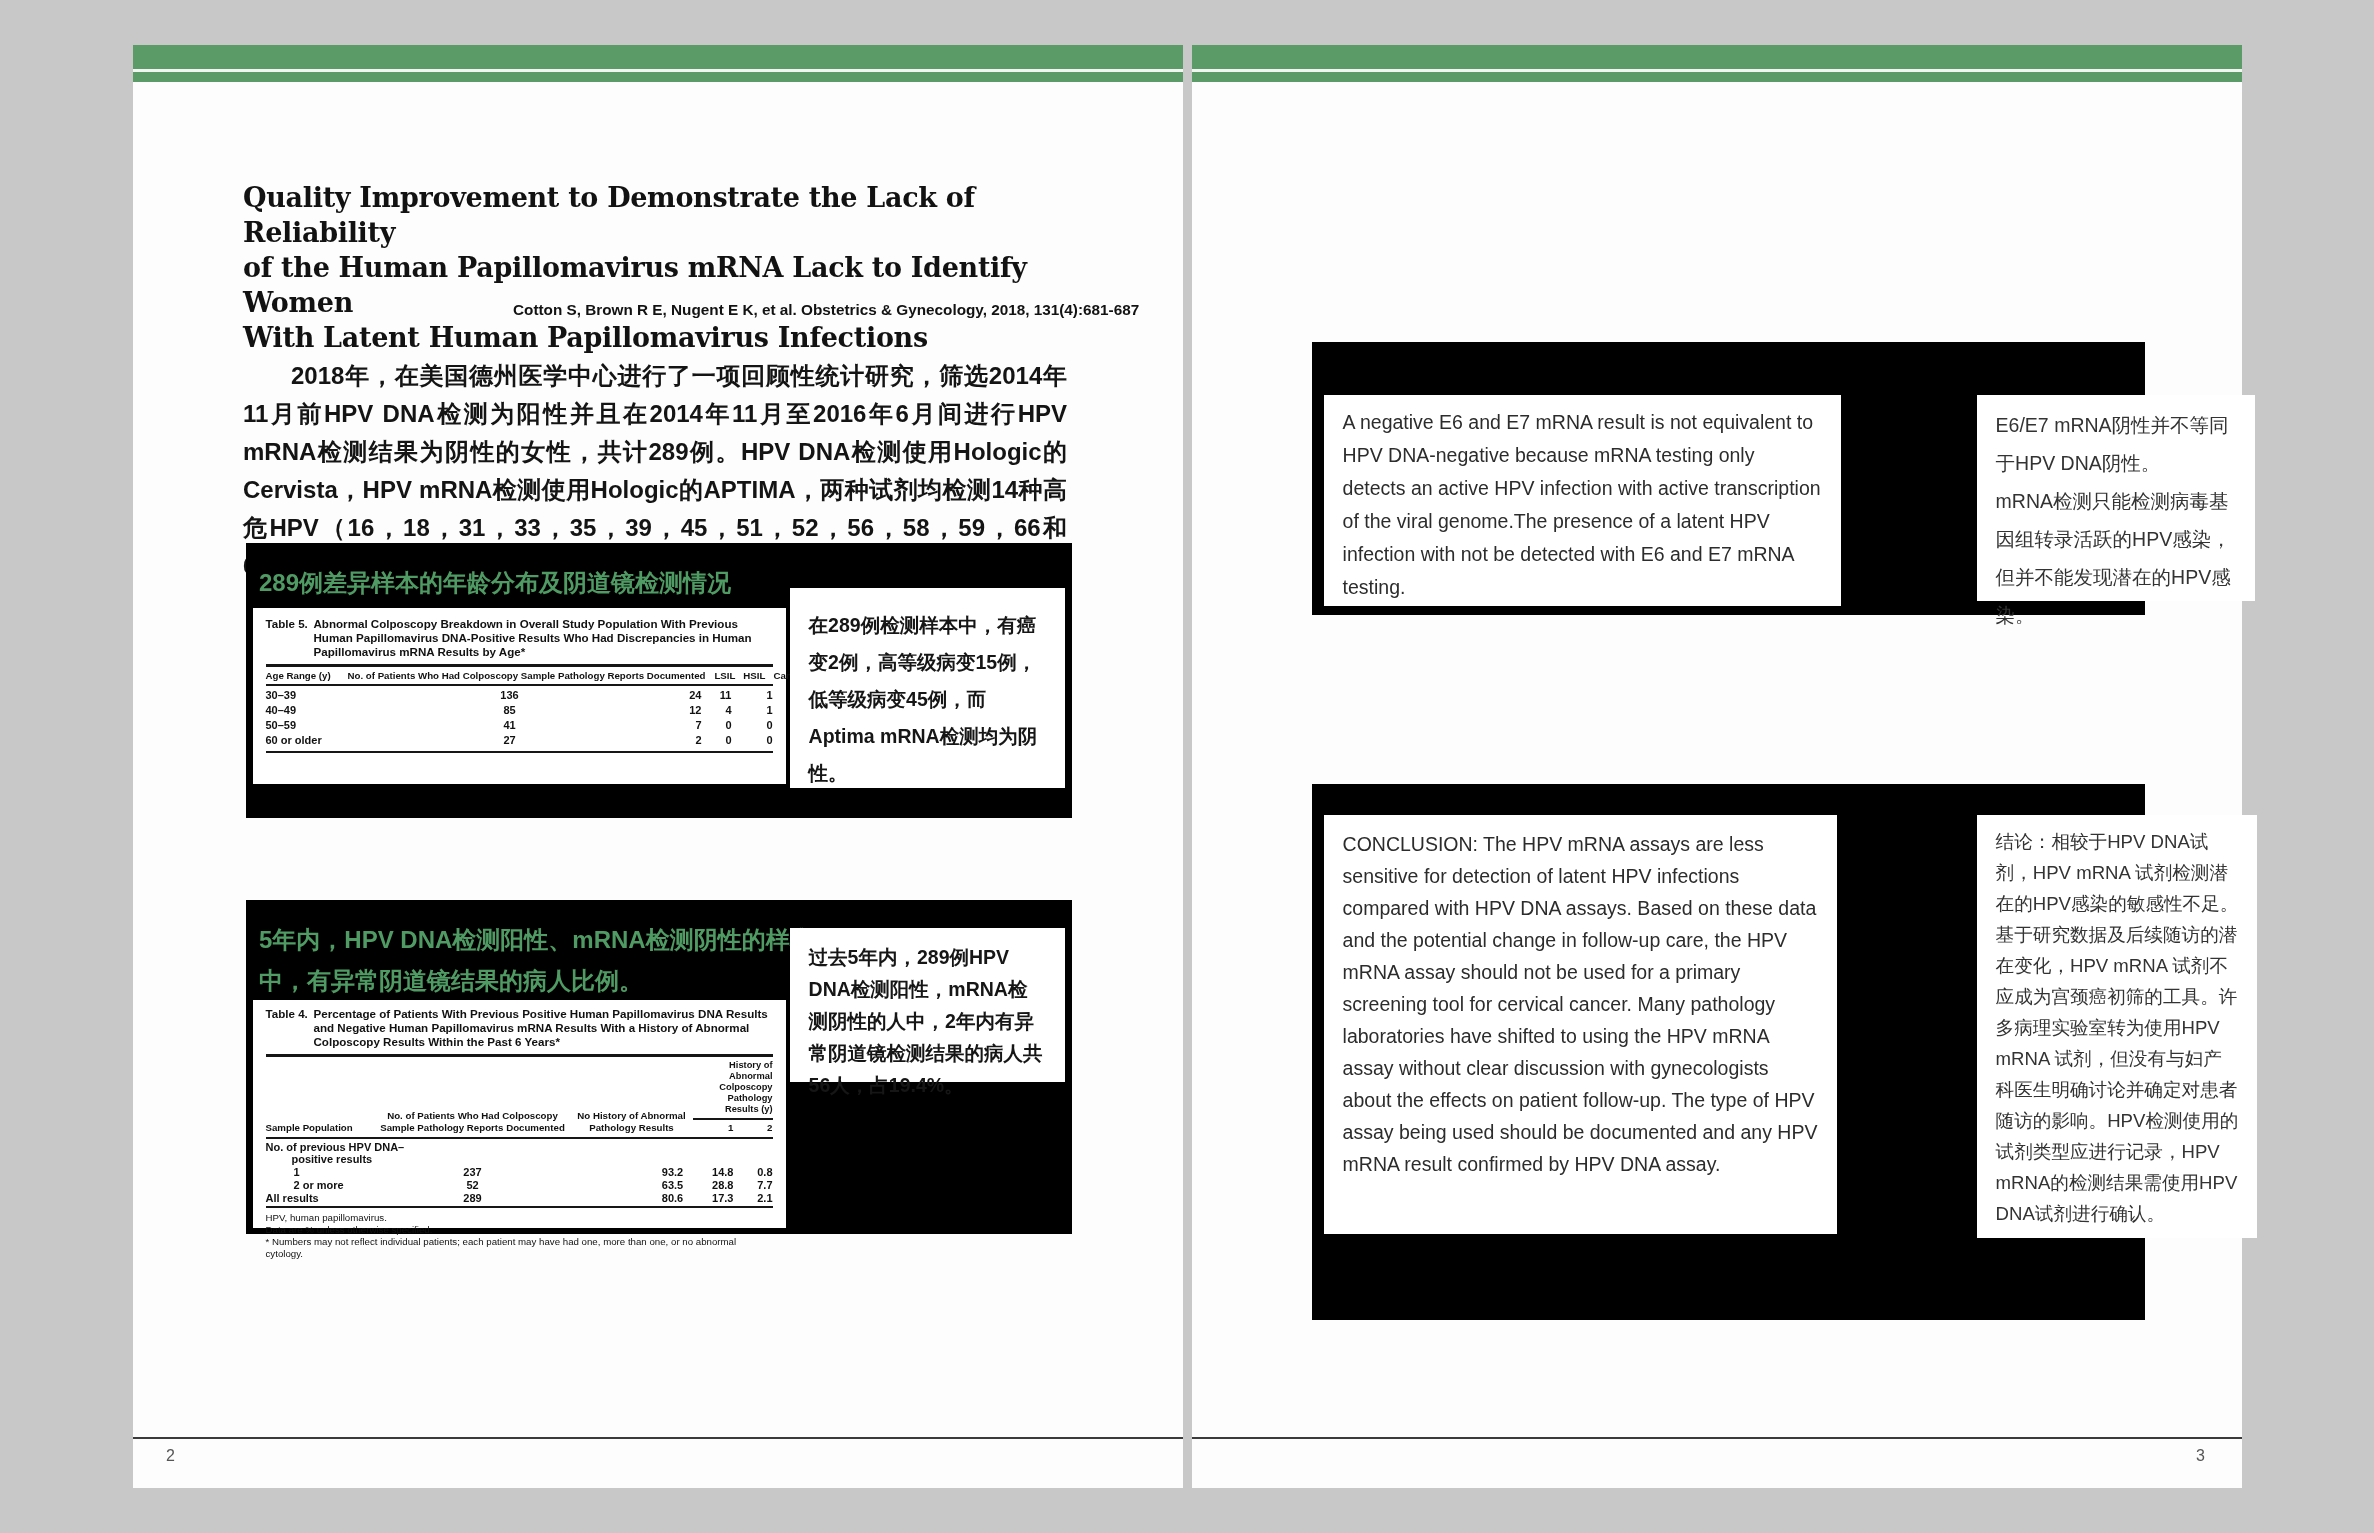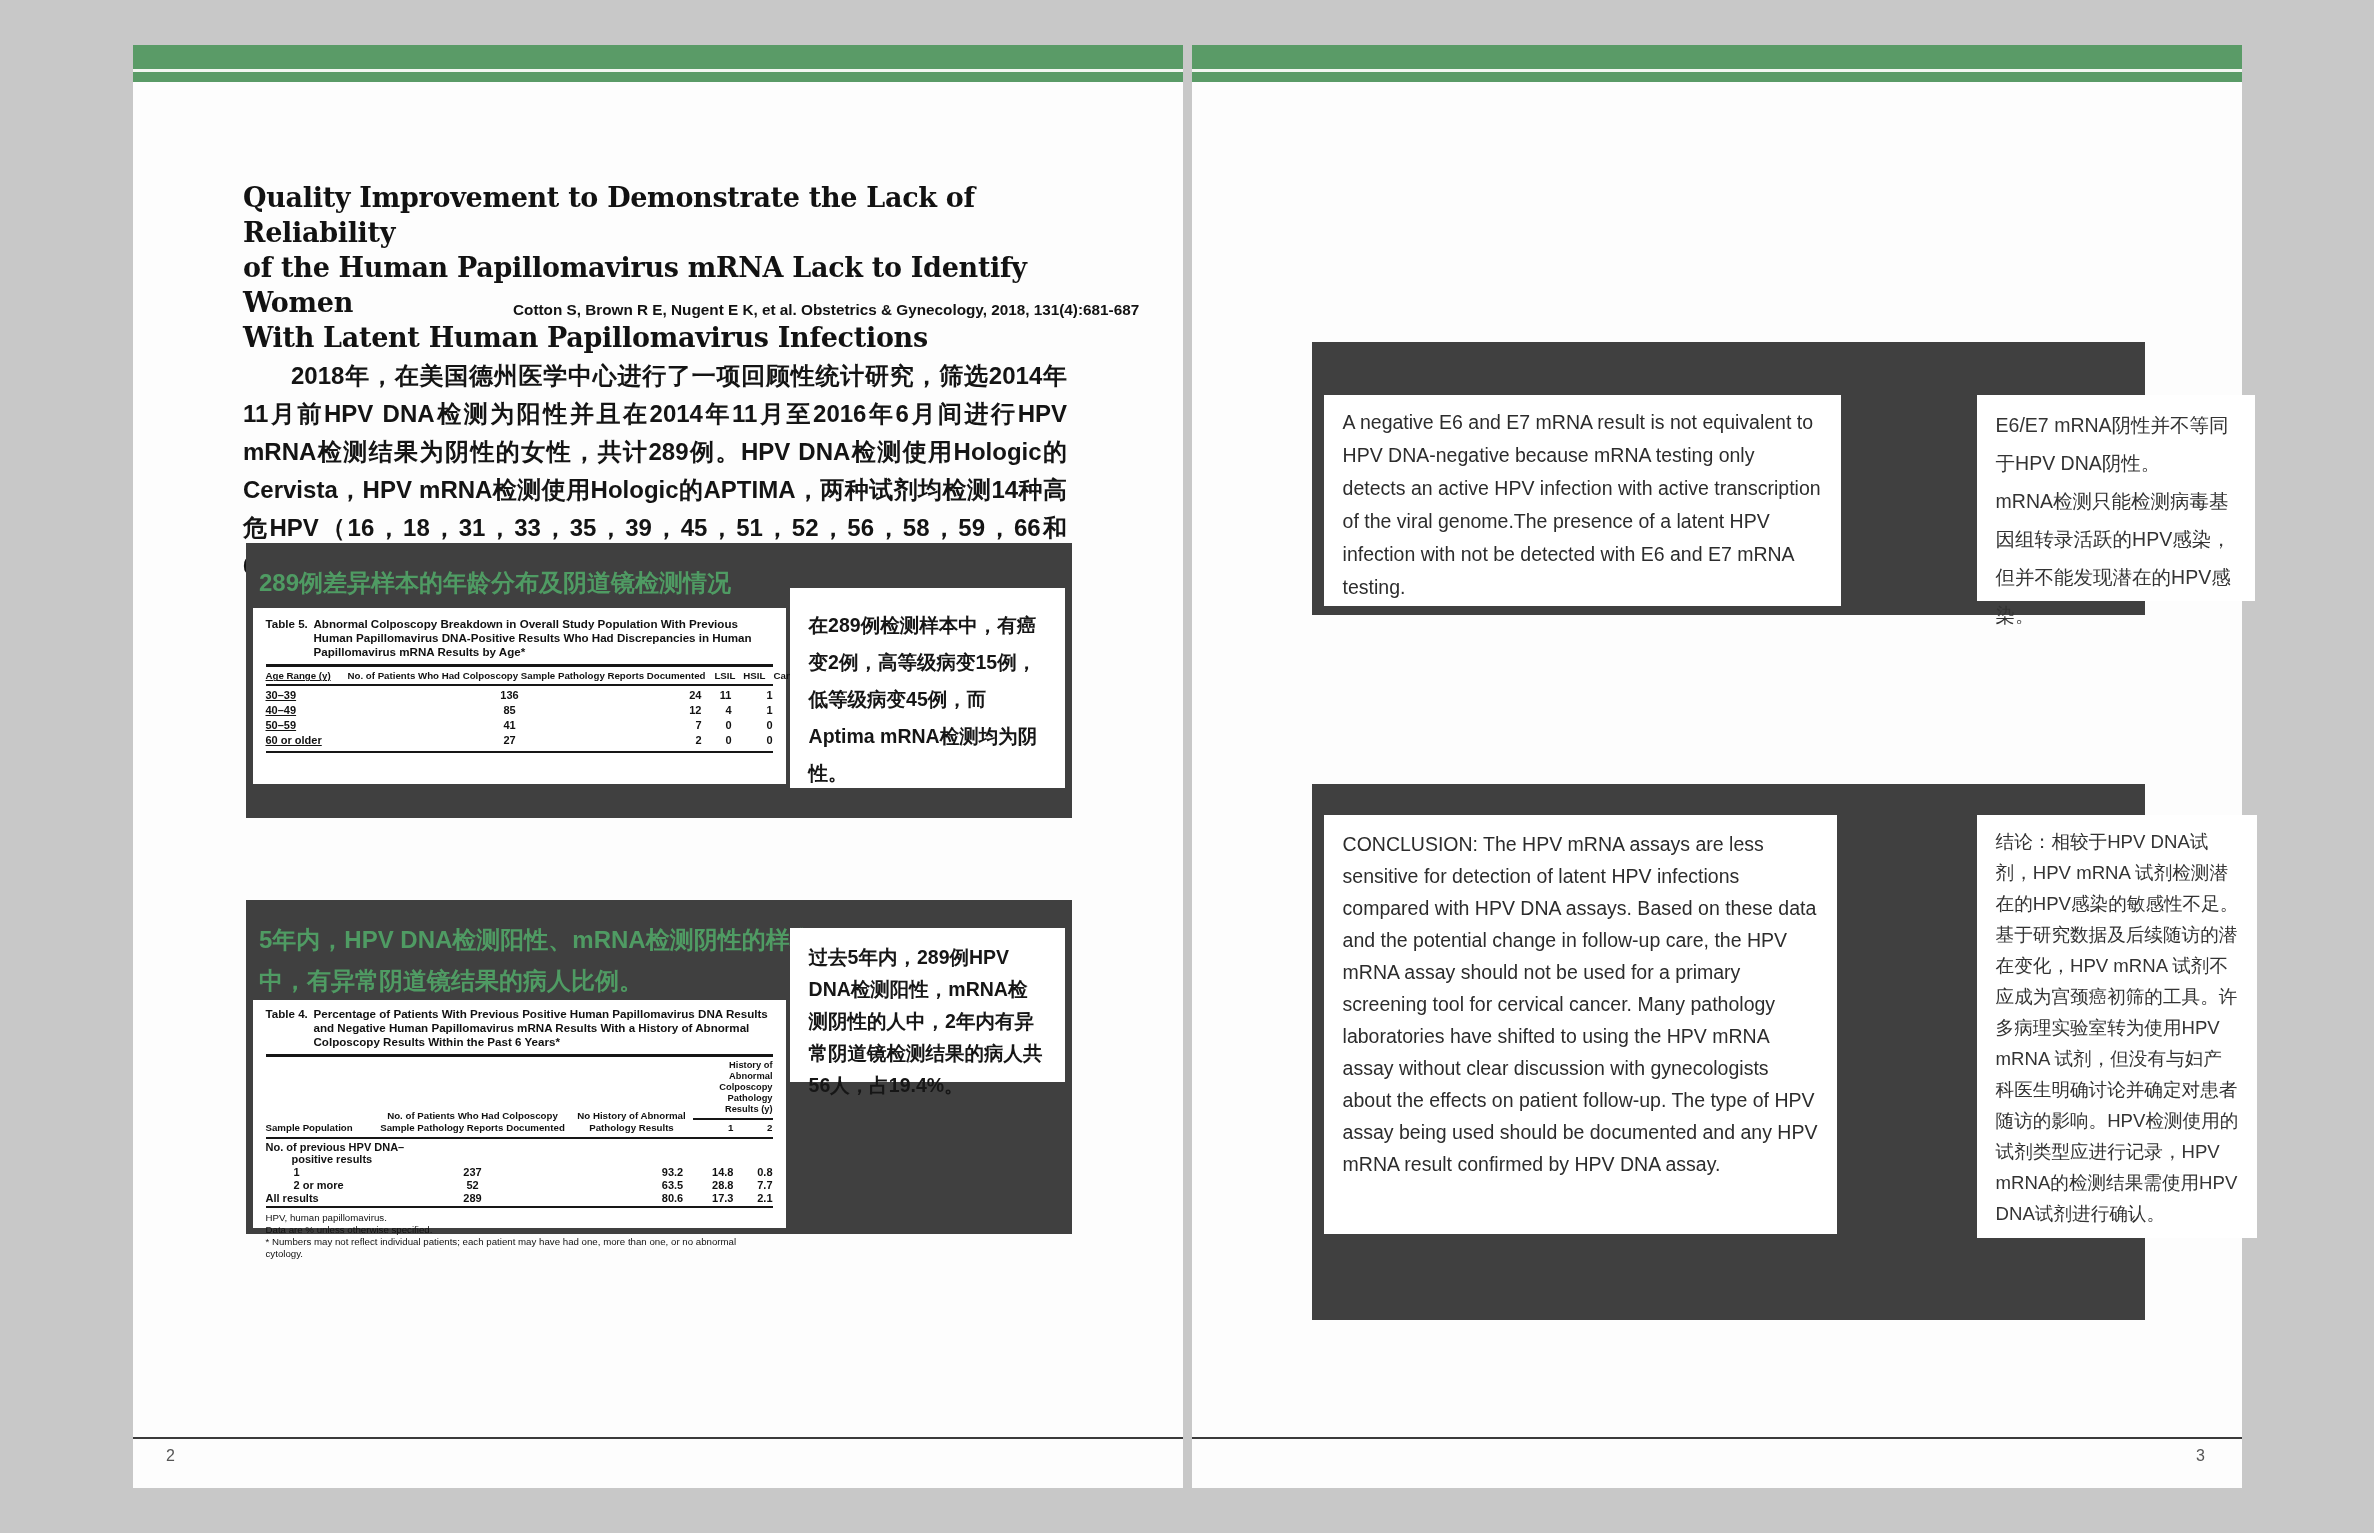--- a/index.html
+++ b/index.html
@@ -27,21 +27,21 @@
   }
   .citation{
     position:absolute;left:380px;top:256px;white-space:nowrap;
     font-size:15.3px;font-weight:bold;color:#121212;
   }
   .intro{
     position:absolute;left:110px;top:312px;width:824px;
     font-size:24px;font-weight:bold;line-height:38px;color:#141414;
     text-align:justify;text-indent:2em;
   }
-  .panel{position:absolute;background:#404040;}
+  .panel{position:absolute;background:#000000;}
   #panel1{left:113px;top:498px;width:826px;height:275px;}
   #panel2{left:113px;top:855px;width:826px;height:334px;}
   .green-heading{
     position:absolute;left:13px;top:18.6px;width:575px;
     font-size:24px;line-height:41px;color:#4f9b63;font-weight:600;
   }
   .white-card{position:absolute;background:#ffffff;}
   #t5card{left:6.5px;top:65px;width:533px;height:176px;padding:9.3px 13px;box-sizing:border-box;}
   #note1{left:544px;top:45px;width:275px;height:200px;}
   #t4card{left:6.5px;top:100px;width:533px;height:228px;padding:7.4px 13px;box-sizing:border-box;}
@@ -53,21 +53,21 @@
   .tbl{color:#111;}
   .tcaption{display:flex;font-size:11.6px;font-weight:bold;line-height:14px;margin-bottom:4.6px;}
   .tcaption .lbl{flex:0 0 48px;}
   .rule{height:1.9px;background:#161616;}
   .rule3{height:2.8px;background:#161616;}
 
   .t5row{display:flex;align-items:baseline;font-weight:bold;}
   .t5head{font-size:9.7px;padding:3.7px 0 2.8px;}
   .t5head .cb{white-space:nowrap;}
   .t5body{font-size:11px;line-height:15px;}
-  .t5row .ca{flex:0 0 82px;text-decoration:underline;}
+  .t5row .ca{flex:0 0 82px;}
   .t5row .cb{flex:1;}
   .t5body .cb{text-align:center;}
   .t5row .cs{flex:0 0 30px;text-align:right;}
   .t5row .cc{flex:0 0 41px;text-align:right;}
   .t5-body-block{padding:1.9px 0 2.8px;}
 
   .t4head{display:flex;align-items:flex-end;font-weight:bold;font-size:9.7px;line-height:12px;padding:3.7px 0 2.8px;}
   .t4cols .ca{flex:0 0 109px;}
   .t4cols .cb{flex:1;text-align:center;}
   .t4cols .cc{flex:0 0 122px;text-align:center;}

